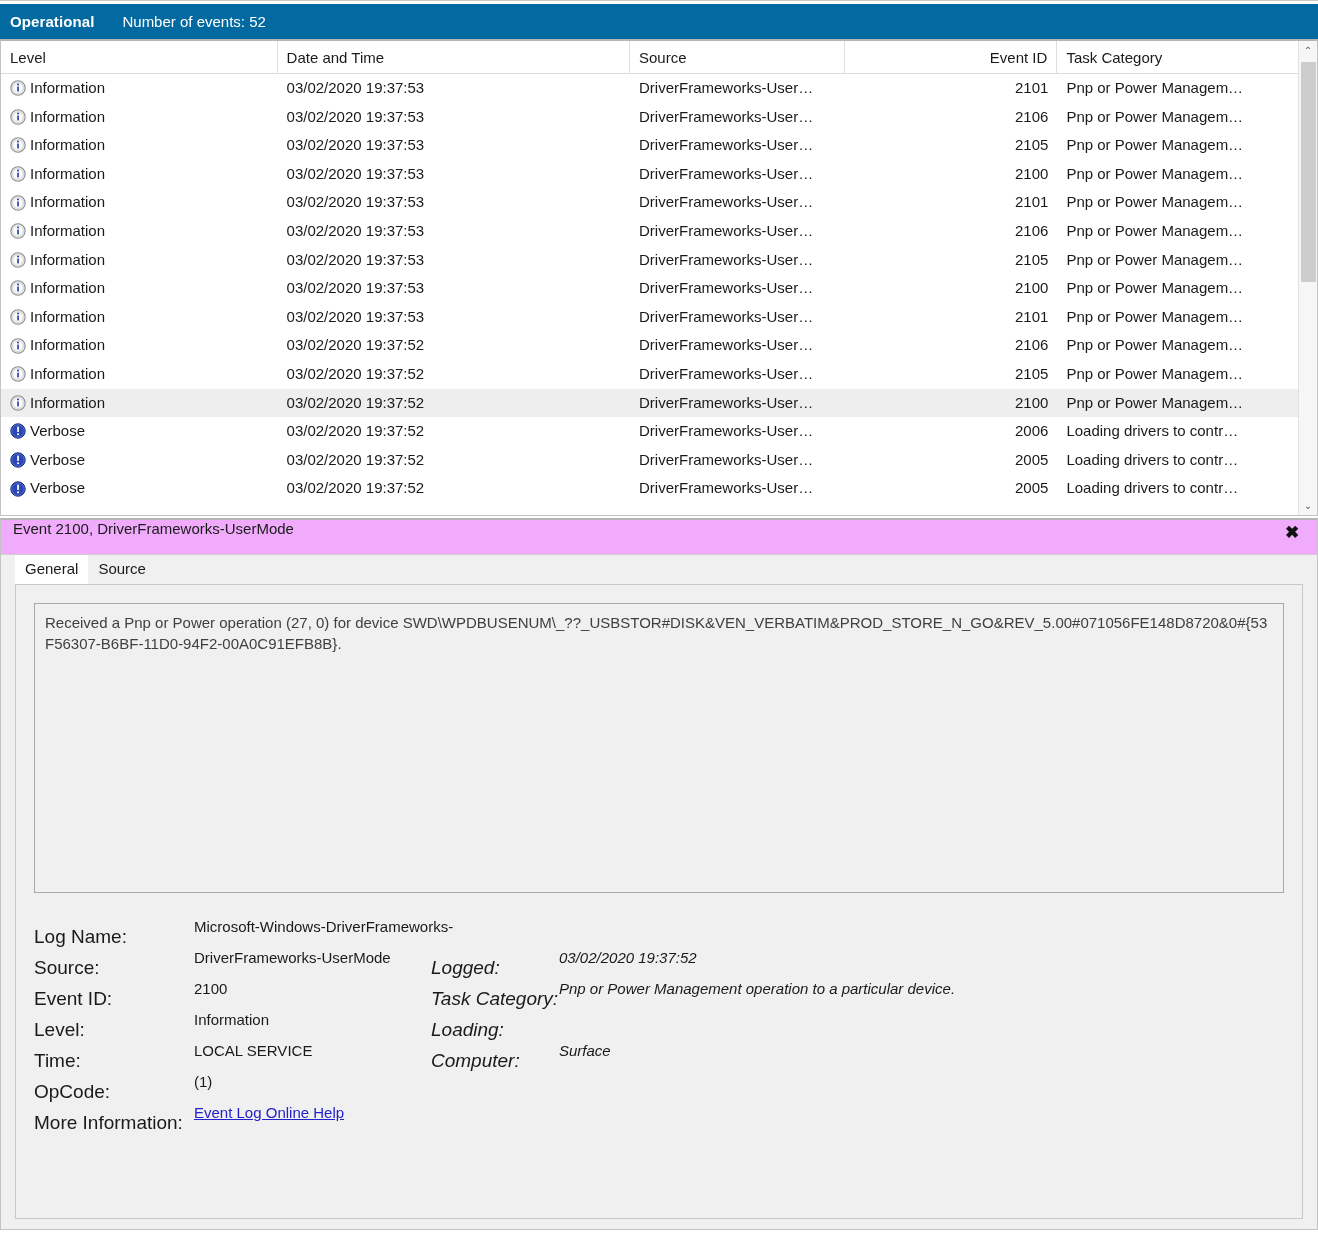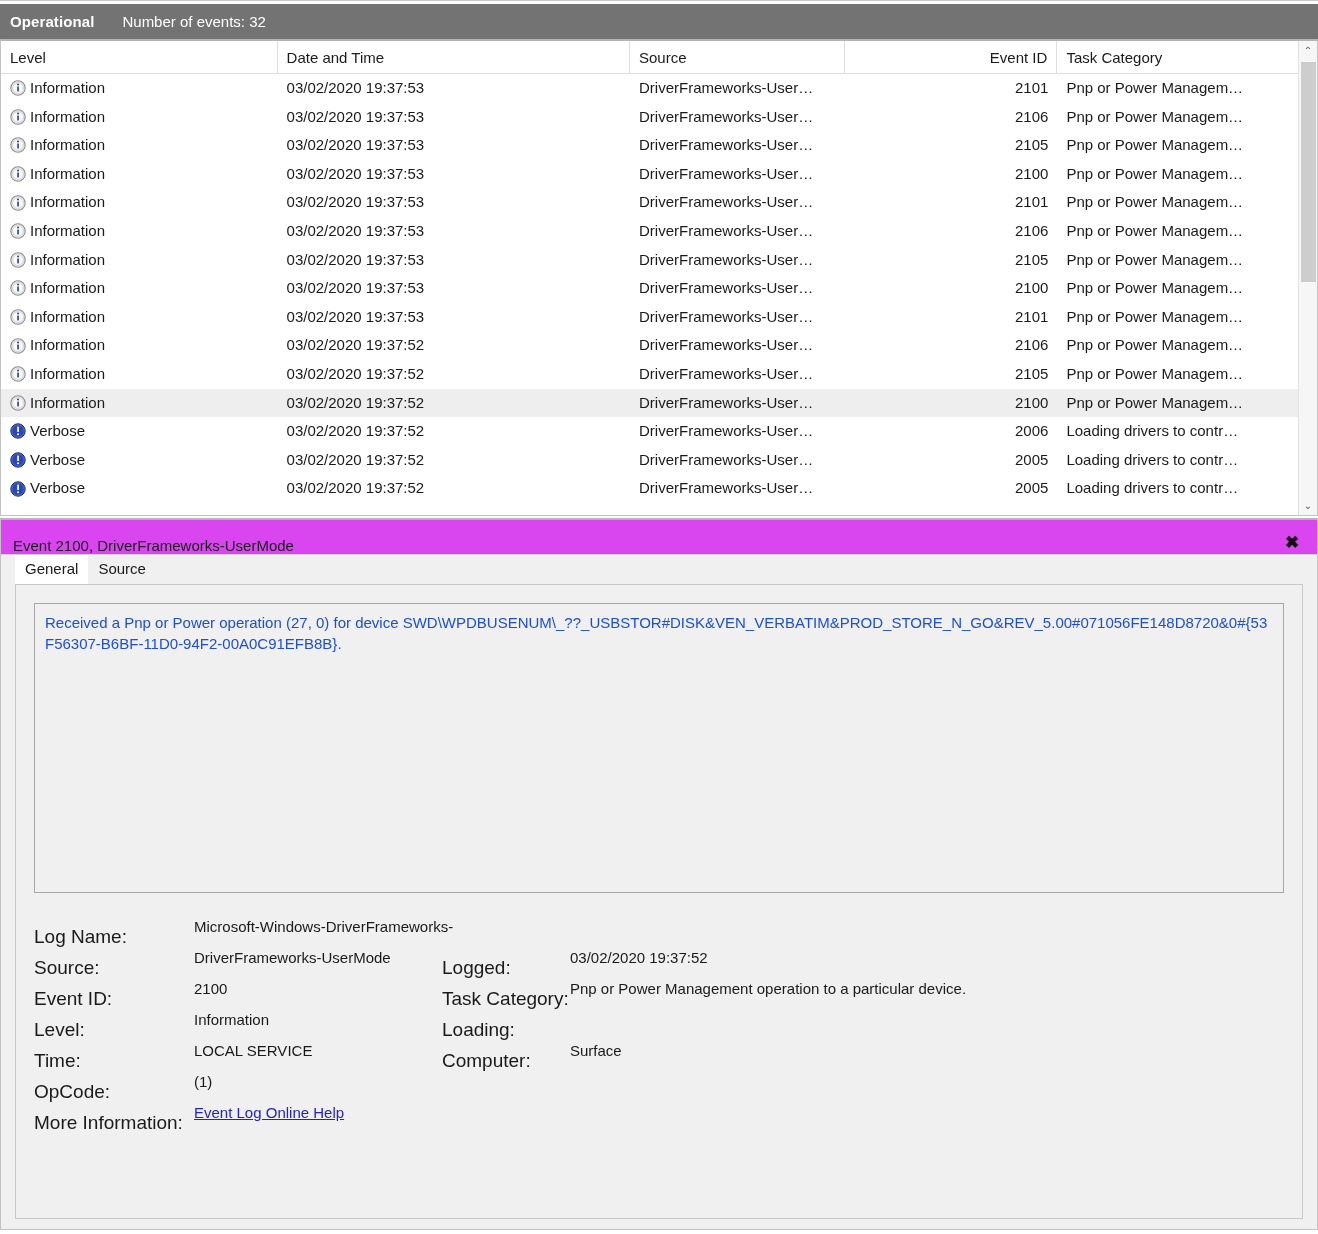--- a/index.html
+++ b/index.html
@@ -19,21 +19,21 @@
   
   .top-strip {
     height: 3px;
     background: #ffffff;
     border-top: 1px solid #c8c8c8;
   }
 
   
   .op-bar {
     height: 35px;
-    background: #737373;
+    background: #0369a1;
     display: flex;
     align-items: center;
     padding-left: 10px;
     box-sizing: border-box;
     color: #ffffff;
   }
   .op-title {
     font-weight: bold;
     font-size: 15px;
     letter-spacing: 0.1px;
@@ -163,23 +163,23 @@
     box-sizing: border-box;
     border: 1px solid #c3c3c3;
     border-top: 2px solid #b5b5b5;
     background: #f0f0f0;
     margin-top: 2px;
     overflow: hidden;
   }
   .detail-head {
     height: 35px;
     display: flex;
-    align-items: flex-end;
+    align-items: flex-start;
     padding: 0 10px 0 12px;
-    background: #d946ef;
+    background: #f0abfc;
     border-bottom: 1px solid #d0d0d0;
     box-sizing: border-box;
   }
   .detail-title {
     font-size: 15px;
     color: #1a1a1a;
     flex: 1;
   }
   .close-btn {
     width: 30px;
@@ -233,42 +233,43 @@
     height: 290px;
     background: #f0f0f0;
     border: 1px solid #a8a8a8;
     box-sizing: border-box;
     padding: 8px 10px;
     overflow: hidden;
   }
   .desc-text {
     font-size: 15px;
     line-height: 21px;
-    color: #1d4ed8;
+    color: #404040;
     word-break: break-all;
     white-space: normal;
   }
 
   
   .meta {
     position: relative;
     margin: 18px 18px 0 18px;
     height: 230px;
   }
   .meta-col-left {
     position: absolute;
     left: 0;
     top: 0;
     width: 420px;
   }
   .meta-col-right {
     position: absolute;
-    left: 408px;
+    left: 397px;
     top: 31px;
     width: 640px;
+    font-style: italic;
   }
   .meta-row {
     display: flex;
     height: 31px;
     align-items: center;
   }
   .meta-label {
     font-size: 19px;
     color: #1a1a1a;
     white-space: nowrap;
@@ -291,21 +292,21 @@
     cursor: pointer;
   }
 </style>
 </head>
 <body>
 
 <div class="top-strip"></div>
 
 <div class="op-bar">
   <span class="op-title">Operational</span>
-  <span class="op-count">Number of events: 32</span>
+  <span class="op-count">Number of events: 52</span>
 </div>
 
 <div class="list-panel">
   <div class="list-inner">
 
     <div class="col-head">
       <div class="cell c-level">Level</div>
       <div class="cell c-date">Date and Time</div>
       <div class="cell c-source">Source</div>
       <div class="cell c-eid">Event ID</div>

